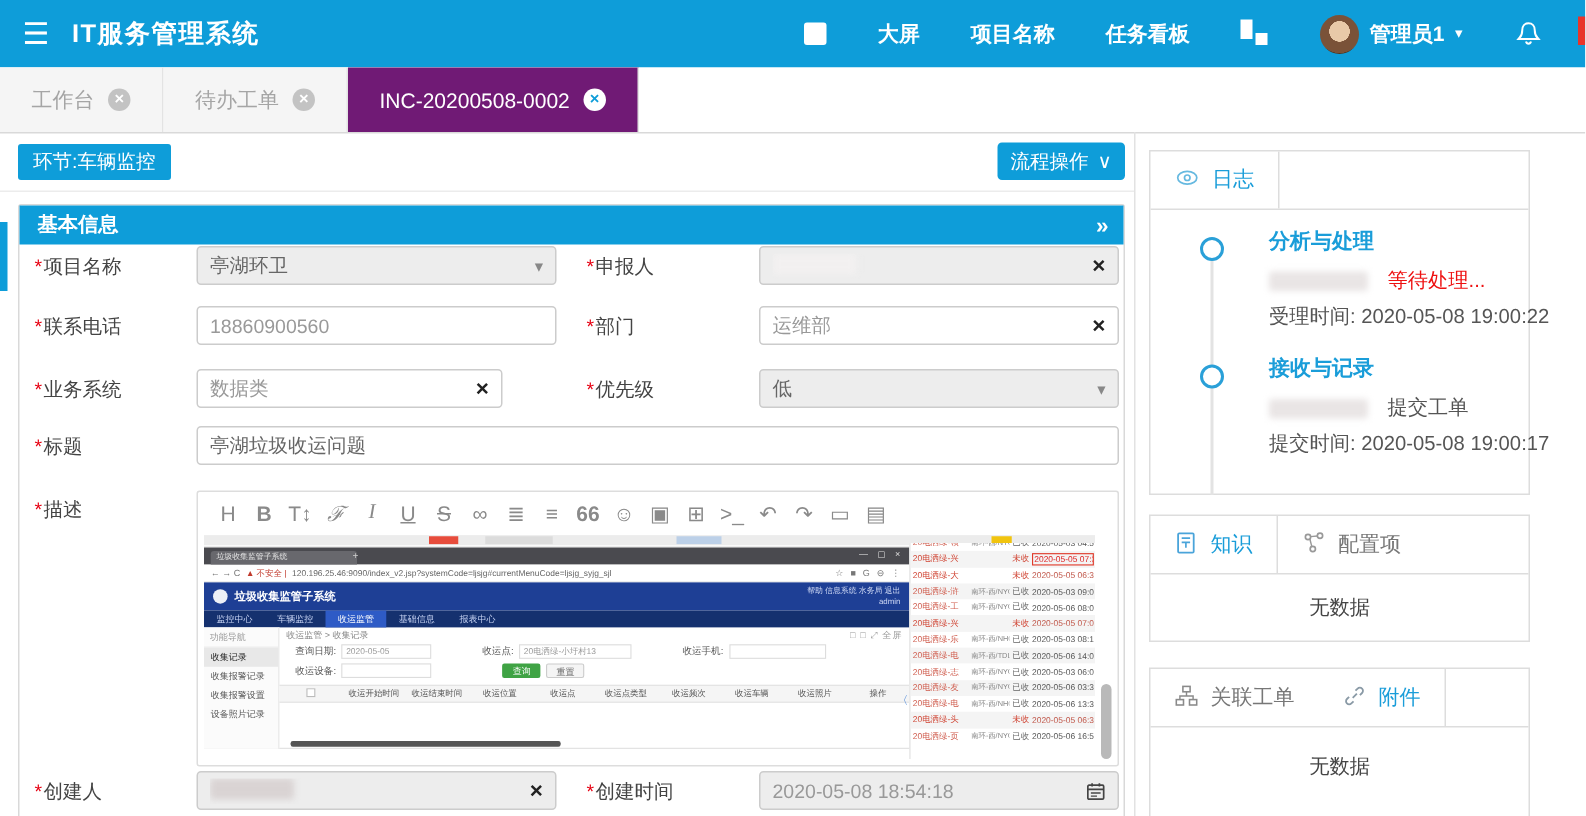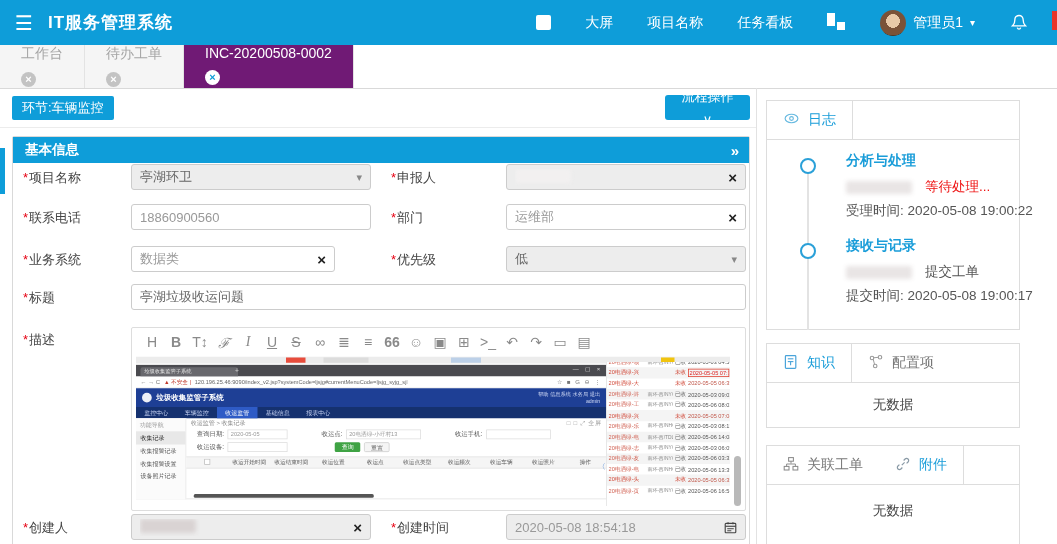--- a/index.html
+++ b/index.html
@@ -2,47 +2,47 @@
 <html><head>
 <meta charset="utf-8">
 <style>
   html,body{margin:0;padding:0;background:#fff;}
   #app{position:relative;width:1057px;height:544px;overflow:hidden;background:#fff;
        font-family:"Liberation Sans","DejaVu Sans",sans-serif;}
   
   .hdr{position:absolute;top:0;left:0;right:0;height:45px;background:#0e9dd9;display:flex;align-items:center;color:#fff;}
   .burger{margin-left:15px;font-size:20px;cursor:pointer;line-height:1;}
   .appttl{margin-left:15px;font-size:17px;font-weight:bold;letter-spacing:1px;}
-  .hdr-r{margin-left:auto;display:flex;align-items:center;gap:34px;margin-right:28px;}
+  .hdr-r{margin-left:auto;display:flex;align-items:center;gap:34px;margin-right:28px;font-weight:bold;}
   .scr-ic{width:15px;height:15px;background:#fff;border-radius:2px;}
   .hnav{font-size:14px;cursor:pointer;white-space:nowrap;}
   .grid-ic{position:relative;width:19px;height:19px;}
   .grid-ic i{position:absolute;background:#fff;display:block;}
   .grid-ic .g1{left:0;top:0;width:8px;height:13px;}
   .grid-ic .g2{left:10px;top:9px;width:8px;height:8px;}
   .usr{display:flex;align-items:center;gap:7px;cursor:pointer;}
   .ava{width:26px;height:26px;border-radius:50%;background:radial-gradient(circle at 50% 42%,#e8c9a8 34%,#7a5238 35% 72%,#53351f 73%);}
   .uname{font-size:14px;}
   .dcaret{font-size:10px;}
   .bell{display:flex;cursor:pointer;}
   .redslv{position:absolute;right:0;top:11px;width:5px;height:19px;background:#e8342a;}
   
   .tabbar{position:absolute;top:45px;left:0;right:0;height:43px;background:#fff;border-bottom:1px solid #d9d9d9;display:flex;}
-  .tab{display:flex;align-items:flex-start;gap:9px;padding:0 21px;font-size:14px;color:#a5a5a5;background:#f5f5f5;border-right:1px solid #e3e3e3;cursor:pointer;white-space:nowrap;flex-direction:column;}
+  .tab{display:flex;align-items:center;gap:9px;padding:0 21px;font-size:14px;color:#a5a5a5;background:#f5f5f5;border-right:1px solid #e3e3e3;cursor:pointer;white-space:nowrap;}
   .tab.active{background:#701a75;color:#fff;}
   .tclose{width:15px;height:15px;border-radius:50%;background:#c3c3c3;color:#fff;font-size:11px;line-height:15px;text-align:center;font-weight:bold;}
   .tab.active .tclose{background:#fff;color:#0e9dd9;}
   
   .vline{position:absolute;left:756px;top:88px;bottom:0;width:1px;background:#e2e2e2;}
   .hline{position:absolute;top:127px;left:0;width:756px;height:1px;background:#ececec;}
   .lhandle{position:absolute;left:0;top:148px;width:5px;height:46px;background:#0e9dd9;}
   
   .badges{position:absolute;left:12px;top:96px;display:flex;gap:7px;}
   .badge{height:24px;background:#0e9dd9;color:#fff;font-size:13px;line-height:24px;padding:0 10px;border-radius:2px;white-space:nowrap;}
-  .procbtn{position:absolute;left:665px;top:95px;width:85px;height:25px;background:#0e9dd9;color:#fff;font-size:13px;border-radius:3px;display:flex;align-items:center;justify-content:center;gap:6px;cursor:pointer;flex-direction:column;}
+  .procbtn{position:absolute;left:665px;top:95px;width:85px;height:25px;background:#0e9dd9;color:#fff;font-size:13px;border-radius:3px;display:flex;align-items:center;justify-content:center;gap:6px;cursor:pointer;}
   
   .panel{position:absolute;left:12px;top:136px;width:738px;height:420px;border:1px solid #d9d9d9;border-radius:2px;background:#fff;box-sizing:border-box;}
   .phd{height:26px;background:#0e9dd9;color:#fff;display:flex;align-items:center;padding:0 12px;font-size:13.5px;font-weight:bold;}
   .pcol{margin-left:auto;font-size:15px;font-weight:bold;cursor:pointer;letter-spacing:-2px;}
   .lbl{position:absolute;font-size:13px;color:#444;white-space:nowrap;}
   .req{color:#e60012;margin-right:1px;}
   .fld{position:absolute;height:26px;border:1px solid #ccc;border-radius:3px;font-size:13px;display:flex;align-items:center;padding:0 8px;box-sizing:border-box;background:#fff;cursor:text;}
   .fld.grey{background:#ededed;}
   .fld .val{flex:1;overflow:hidden;white-space:nowrap;}
   .vdark{color:#666;} .vgrey{color:#999;}

